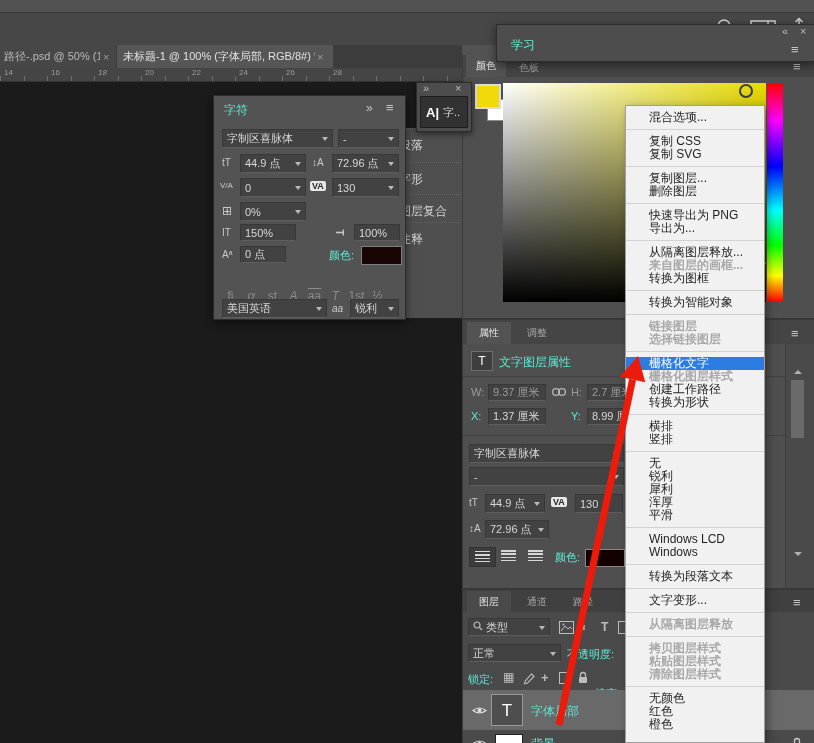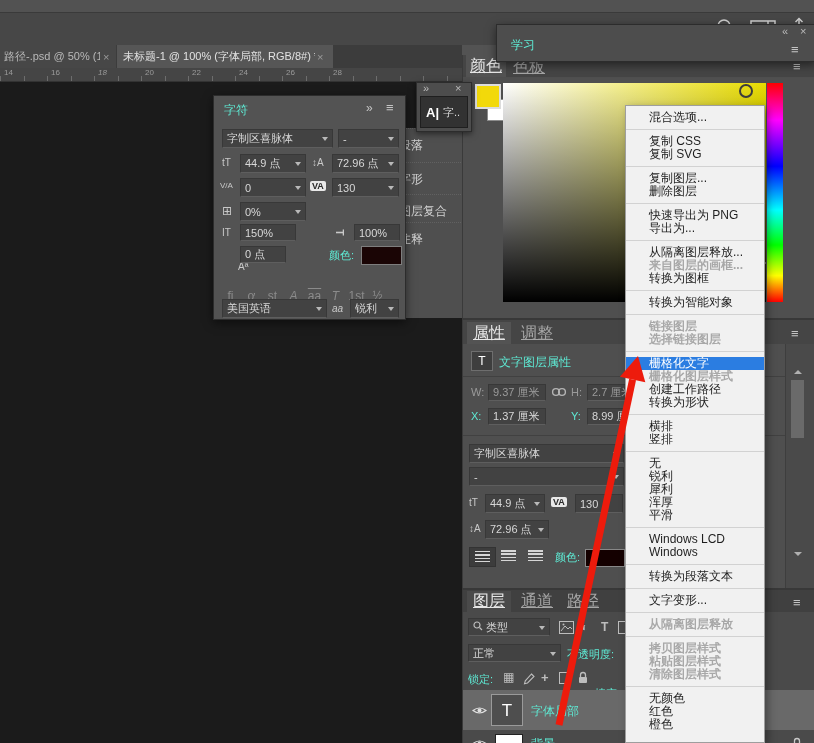--- a/index.html
+++ b/index.html
@@ -9,21 +9,21 @@
   .txt{color:#5eead4;font-size:12px;white-space:nowrap;}
   .dim{color:#9a9a9a;}
   
   .dd,.field{position:absolute;background:#424242;border:1px solid #383838;border-bottom-color:#5e5e5e;
       color:#d8d8d8;font-size:11px;display:flex;align-items:center;padding:0 4px;box-sizing:border-box;white-space:nowrap;overflow:hidden;}
   .dd .chev{margin-left:auto;flex:0 0 auto;width:0;height:0;border:3px solid transparent;border-top:4px solid #b9b9b9;margin-top:4px;}
   .ico{position:absolute;color:#c9c9c9;font-size:10px;white-space:nowrap;}
   .ico-hl{background:#e8e8e8;color:#2a2a2a;border-radius:2px;padding:0 2px;font-weight:bold;font-size:9px;}
   .menuglyph{color:#c4c4c4;font-size:13px;line-height:10px;}
   
-  .ptab{position:absolute;font-size:16px;display:flex;align-items:center;justify-content:center;box-sizing:border-box;text-decoration:underline;}
+  .ptab{position:absolute;font-size:10px;display:flex;align-items:center;justify-content:center;box-sizing:border-box;}
   .ptab.active{background:#535353;color:#e6e6e6;}
   .ptab.idle{color:#a6a6a6;}
   
   .floatwin{position:absolute;background:#4d4d4d;border:1px solid #2c2c2c;box-shadow:0 3px 9px rgba(0,0,0,.5);}
   
   #ctxmenu{position:absolute;left:625px;top:105px;width:140px;height:638px;background:#f1f1f1;
       border:1px solid #9e9e9e;box-shadow:3px 3px 8px rgba(0,0,0,.35);box-sizing:border-box;
       padding-top:5px;z-index:40;overflow:hidden;}
   .mi{height:13px;line-height:13px;font-size:12px;padding-left:23px;color:#1e1e1e;white-space:nowrap;overflow:hidden;}
   .mi.disabled{color:#a8a8a8;font-weight:bold;}
@@ -197,21 +197,21 @@
 
     <span class="ico" style="left:8px;top:131px;">IT</span>
     <div class="field" style="left:26px;top:128px;width:56px;height:17px;">
       <span>150%</span>
     </div>
     <span class="ico" style="left:122px;top:131px;transform:rotate(90deg);font-weight:bold;">T</span>
     <div class="field" style="left:140px;top:128px;width:46px;height:17px;">
       <span>100%</span>
     </div>
 
-    <span class="ico" style="left:24px;top:153px;margin-top:12px;">Aª</span>
+    <span class="ico" style="left:8px;top:153px;">Aª</span>
     <div class="field" style="left:26px;top:150px;width:46px;height:17px;">
       <span>0 点</span>
     </div>
     <span class="abs txt" style="left:115px;top:152px;font-size:11px;">颜色:</span>
     <div class="abs" style="left:147px;top:150px;width:39px;height:17px;background:#1a0505;border:1px solid #7e7e7e;"></div>
 
     <div class="abs" style="left:6px;top:190px;width:180px;height:17px;"><span class="stybtn gray">fi</span><span class="stybtn gray">ơ</span><span class="stybtn gray">st</span><span class="stybtn gray sty-italic">A</span><span class="stybtn gray sty-overline">aa</span><span class="stybtn gray sty-italic">T</span><span class="stybtn gray">1st</span><span class="stybtn gray">½</span></div>
 
     <div class="dd" style="left:8px;top:203px;width:105px;height:19px;">
       <span>美国英语</span>

